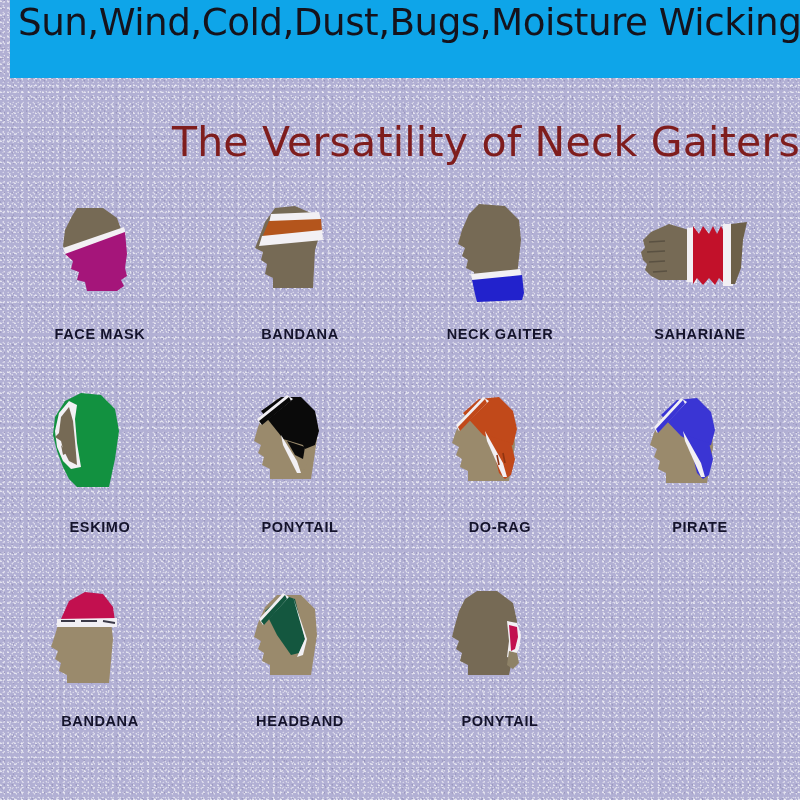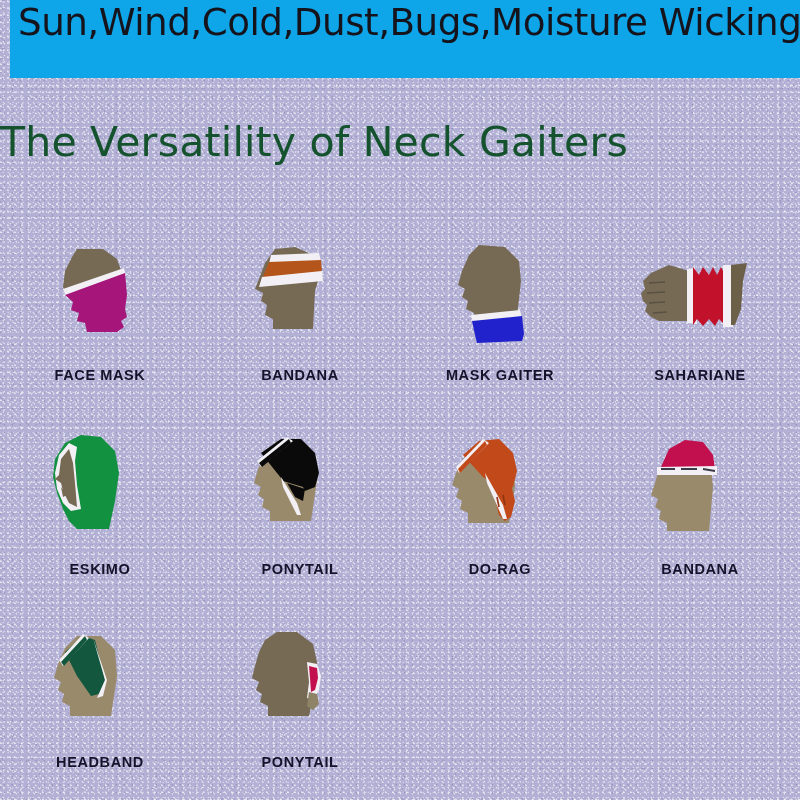--- a/index.html
+++ b/index.html
@@ -64,46 +64,46 @@
     letter-spacing: -0.5px;
     white-space: nowrap;
     transform: scaleX(0.98);
   }
 
   
   #main-title {
     position: absolute;
     top: 118px; left: 0;
     width: 800px;
-    text-align: left;
+    text-align: right;
     z-index: 4;
     font-family: "DejaVu Sans", sans-serif;
     font-size: 41px;
     font-weight: 400;
-    color: #14532d;
+    color: #7f1d1d;
     letter-spacing: 0.2px;
   }
 
   
   #grid {
     position: absolute;
     top: 190px; left: 0;
     width: 800px;
     height: 580px;
     z-index: 4;
     display: grid;
     grid-template-columns: repeat(4, 1fr);
     grid-template-rows: repeat(3, 1fr);
   }
   .cell {
     position: relative;
     display: flex;
     flex-direction: column;
     align-items: center;
-    justify-content: flex-end;
+    justify-content: flex-start;
   }
   .figure-art {
     width: 150px;
     height: 130px;
     display: block;
   }
   .cell-label {
     margin-top: 6px;
     font-family: "Liberation Sans", sans-serif;
     font-size: 14.5px;
@@ -147,21 +147,21 @@
       </svg>
       <div class="cell-label">BANDANA</div>
     </div>
 
     <div class="cell">
       <svg class="figure-art" viewBox="0 0 150 130">
         <path d="M54 14 L44 24 L37 40 L33 54 L40 58 L37 66 L43 70 L41 78 L49 82 L49 90 L92 86 L96 50 L94 30 L80 16 Z" fill="#766a55"></path>
         <path d="M46 84 L95 79 L97 88 L48 93 Z" fill="#f2f0f4"></path>
         <path d="M47 90 L97 85 L99 103 L97 110 L52 112 L50 104 Z" fill="#2222cc"></path>
       </svg>
-      <div class="cell-label">MASK GAITER</div>
+      <div class="cell-label">NECK GAITER</div>
     </div>
 
     <div class="cell">
       <svg class="figure-art" viewBox="0 0 150 130">
         <path d="M26 42 L18 50 L20 58 L16 62 L18 70 L22 74 L20 80 L26 86 L34 90 L62 90 L64 40 L44 34 Z" fill="#766a55"></path>
         <path d="M24 52 L40 51 M22 62 L40 61 M24 72 L40 71 M28 82 L42 81" stroke="#5a5142" stroke-width="1.6" fill="none"></path>
         <path d="M62 38 L70 37 L72 93 L62 92 Z" fill="#f2f0f4"></path>
         <path d="M68 36 L74 44 L78 36 L84 44 L88 36 L92 44 L96 36 L98 40 L100 94 L94 88 L90 95 L84 88 L78 95 L72 88 L68 94 Z" fill="#c2112a"></path>
         <path d="M98 34 L106 34 L108 96 L98 96 Z" fill="#f2f0f4"></path>
         <path d="M106 34 L122 32 L118 50 L116 78 L110 94 L106 94 Z" fill="#6d6049"></path>
@@ -200,20 +200,31 @@
         <path d="M38 30 L54 16 L74 14 L88 28 L92 46 L88 62 L80 64 L58 52 Z" fill="#c1491a"></path>
         <path d="M31 42 L58 14 L64 18 L34 48 Z" fill="#f2f0f4"></path>
         <path d="M33 44 L60 16 L62 20 L35 48 Z" fill="#c1491a"></path>
         <path d="M62 52 L86 60 L90 76 L86 92 L80 96 L74 90 L70 74 L64 60 Z" fill="#c1491a"></path>
         <path d="M60 48 L78 80 L82 94 L78 94 L62 58 Z" fill="#f2f0f4"></path>
         <path d="M72 72 L74 82 M78 70 L80 80" stroke="#8e3411" stroke-width="1.6" fill="none"></path>
       </svg>
       <div class="cell-label">DO-RAG</div>
     </div>
 
+    <div class="cell">
+      <svg class="figure-art" viewBox="0 0 150 130">
+        <path d="M48 24 L36 36 L29 50 L25 62 L32 66 L29 74 L35 78 L33 86 L41 90 L41 100 L82 100 L88 64 L86 36 L72 22 Z" fill="#9a8a6c"></path>
+        <path d="M36 32 L52 17 L72 15 L86 29 L90 47 L86 62 L78 65 L56 53 Z" fill="#3a35d4"></path>
+        <path d="M29 44 L56 15 L62 19 L32 50 Z" fill="#f2f0f4"></path>
+        <path d="M31 46 L58 17 L60 21 L33 50 Z" fill="#3a35d4"></path>
+        <path d="M60 52 L84 60 L88 76 L84 92 L78 96 L72 90 L68 74 L62 60 Z" fill="#3a35d4"></path>
+        <path d="M58 48 L76 80 L80 94 L76 94 L60 58 Z" fill="#f2f0f4"></path>
+      </svg>
+      <div class="cell-label">PIRATE</div>
+    </div>
 
     <div class="cell">
       <svg class="figure-art" viewBox="0 0 150 130">
         <path d="M34 44 L30 58 L26 70 L33 74 L30 82 L36 86 L34 94 L42 98 L42 106 L84 106 L88 62 L86 44 Z" fill="#9a8a6c"></path>
         <path d="M36 42 L44 24 L60 15 L78 17 L88 30 L90 44 Z" fill="#c2104f"></path>
         <path d="M32 42 L92 41 L92 50 L32 50 Z" fill="#f2f0f4"></path>
         <path d="M36 44 L50 44 M56 44 L72 44 M78 44 L90 46" stroke="#3c3a48" stroke-width="1.8" fill="none"></path>
       </svg>
       <div class="cell-label">BANDANA</div>
     </div>

